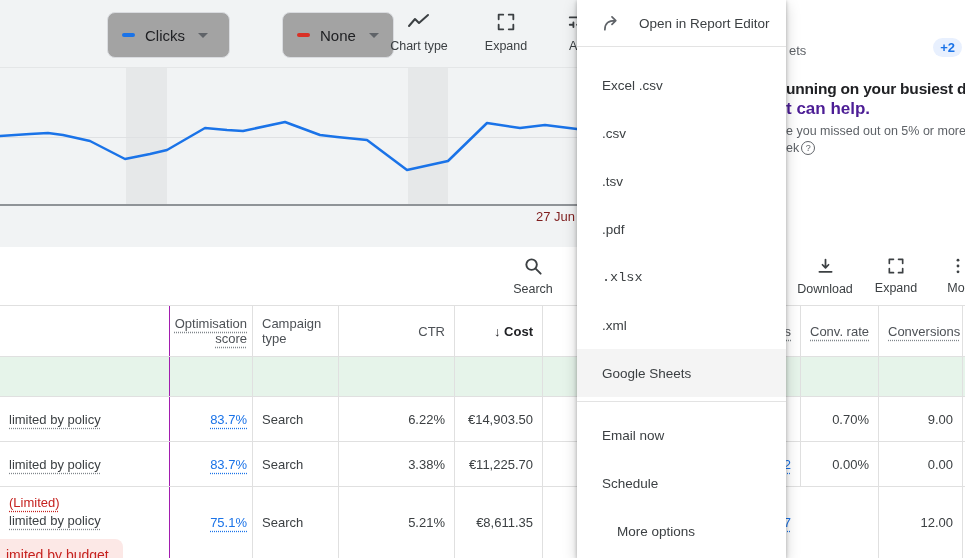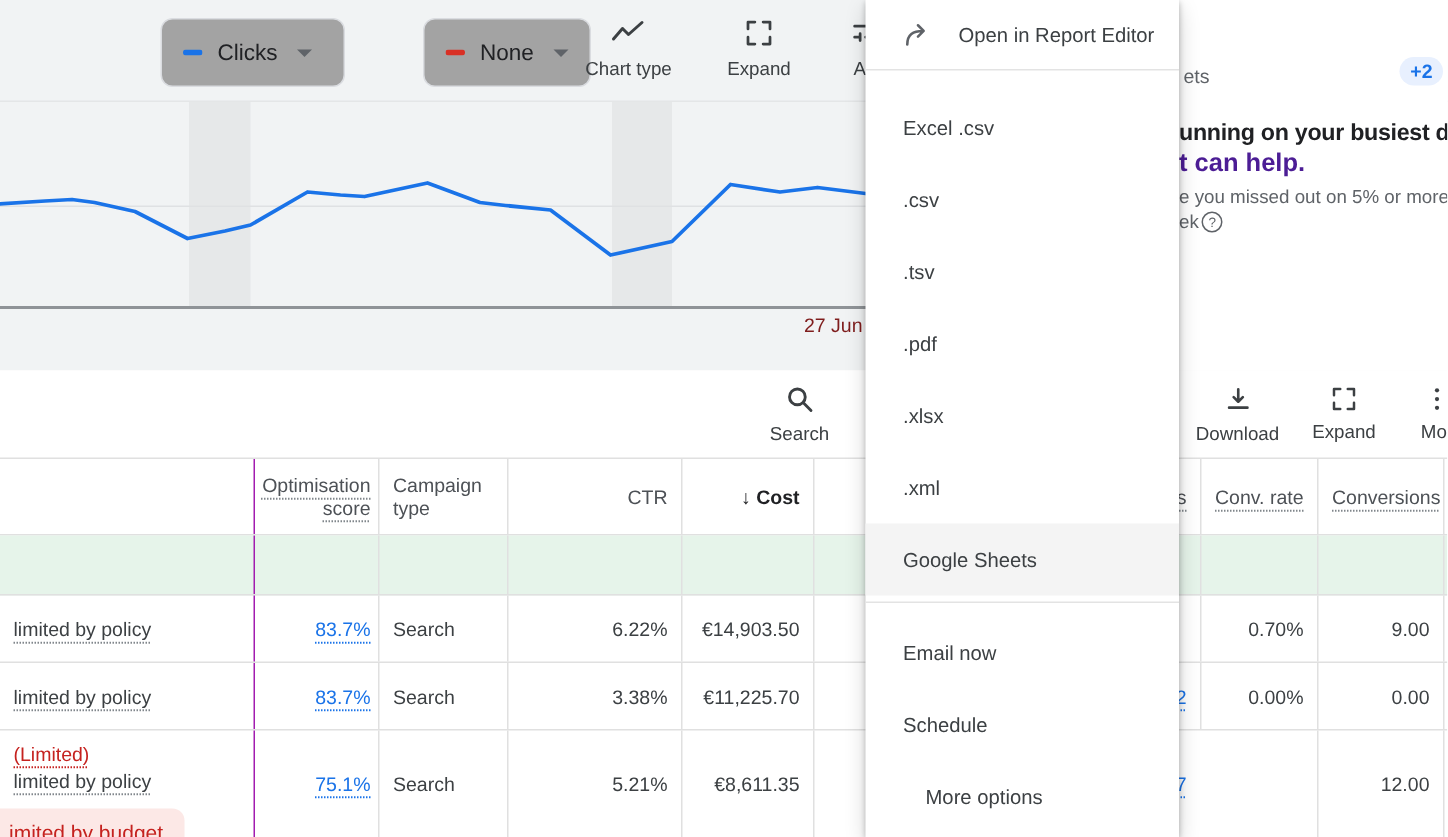--- a/index.html
+++ b/index.html
@@ -83,21 +83,21 @@
                 padding:7px 14px 9px 26px;border-radius:8px;white-space:nowrap;}
 
   
   .export-menu{position:absolute;left:577px;top:0;width:209px;height:558px;background:#fff;
                box-shadow:0 1px 4px rgba(0,0,0,.28),0 5px 14px rgba(0,0,0,.18);}
   .menu-item{position:absolute;left:0;width:209px;height:48px;display:flex;align-items:center;padding-left:25px;
              box-sizing:border-box;font-size:13.5px;color:#3c4043;cursor:pointer;white-space:nowrap;}
   .menu-item svg{stroke:#5f6368;fill:none;stroke-width:1.8;stroke-linecap:round;stroke-linejoin:round;margin-right:18px;}
   .mi-report{top:0;height:47px;border-bottom:1px solid #e3e3e3;}
   .mi-excel{top:61px;} .mi-csv{top:109px;} .mi-tsv{top:157px;} .mi-pdf{top:205px;}
-  .mi-xlsx{top:253px;} .mi-xml{top:301px;}
+  .mi-xlsx{top:253px;font-family:Liberation Mono, monospace;} .mi-xml{top:301px;}
   .mi-sheets{top:349px;background:#f4f4f4;}
   .menu-divider2{position:absolute;left:0;top:401px;width:209px;height:1px;background:#e3e3e3;}
   .mi-email{top:411px;} .mi-schedule{top:459px;} .mi-moreopt{top:507px;padding-left:40px;}
 </style>
 </head>
 <body>
 
 <div class="screen">
 
   <div class="top">

